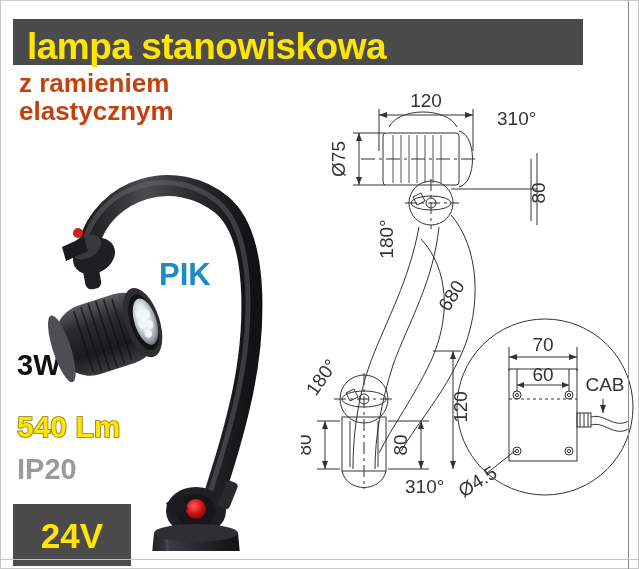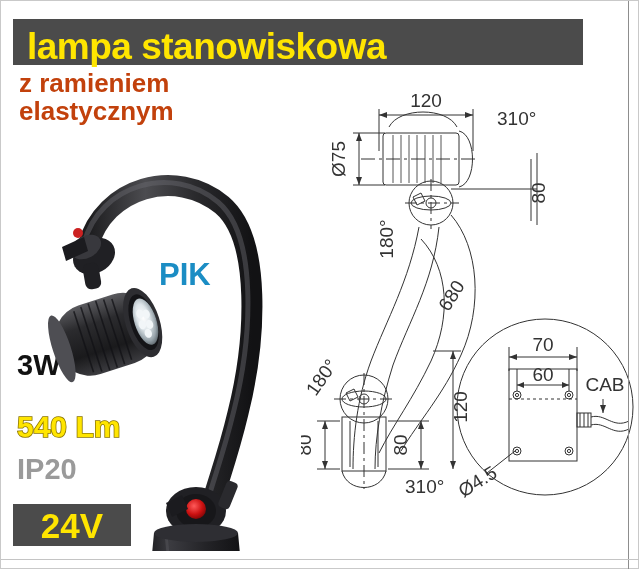--- a/index.html
+++ b/index.html
@@ -24,21 +24,21 @@
   .logo{position:absolute;left:158px;top:255px;color:#1b8dc4;
       font-size:31px;font-weight:bold;line-height:1.25;}
 
   
   .spec{position:absolute;left:16px;font-weight:bold;white-space:nowrap;}
   .spec-w{top:348px;font-size:29px;color:#111111;}
   .spec-lm{top:385px;font-size:30px;color:#ffe500;
       -webkit-text-stroke:1.6px #8a7400;paint-order:stroke fill;margin-top:24px;}
   .spec-ip{top:436px;font-size:29px;color:#9a9a9a;margin-top:16px;}
 
-  .volt-banner{position:absolute;left:12px;top:503px;width:118px;height:42px;
+  .volt-banner{position:absolute;left:12px;top:503px;width:118px;height:62px;
       background:#4b4b4b;display:flex;align-items:center;justify-content:center;}
   .volt-banner .v{color:#ffe500;font-size:35px;font-weight:bold;line-height:1;}
 
   
   .photo{position:absolute;left:25px;top:150px;width:275px;height:400px;}
   .photo svg{display:block;}
 
   
   .draw{position:absolute;left:300px;top:68px;width:338px;height:470px;}
   .draw svg{display:block;}

